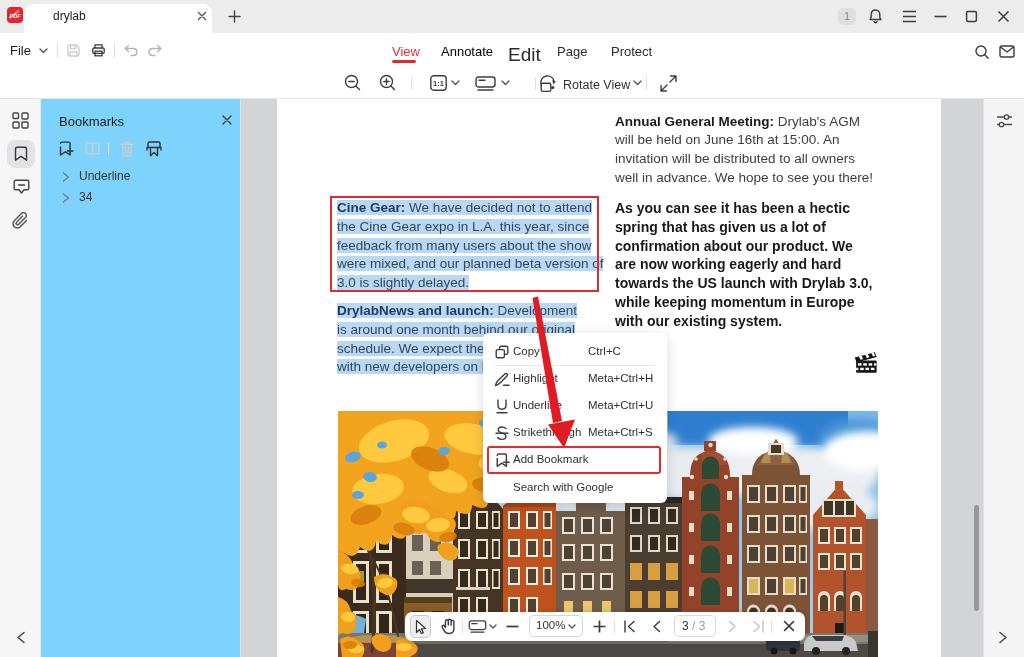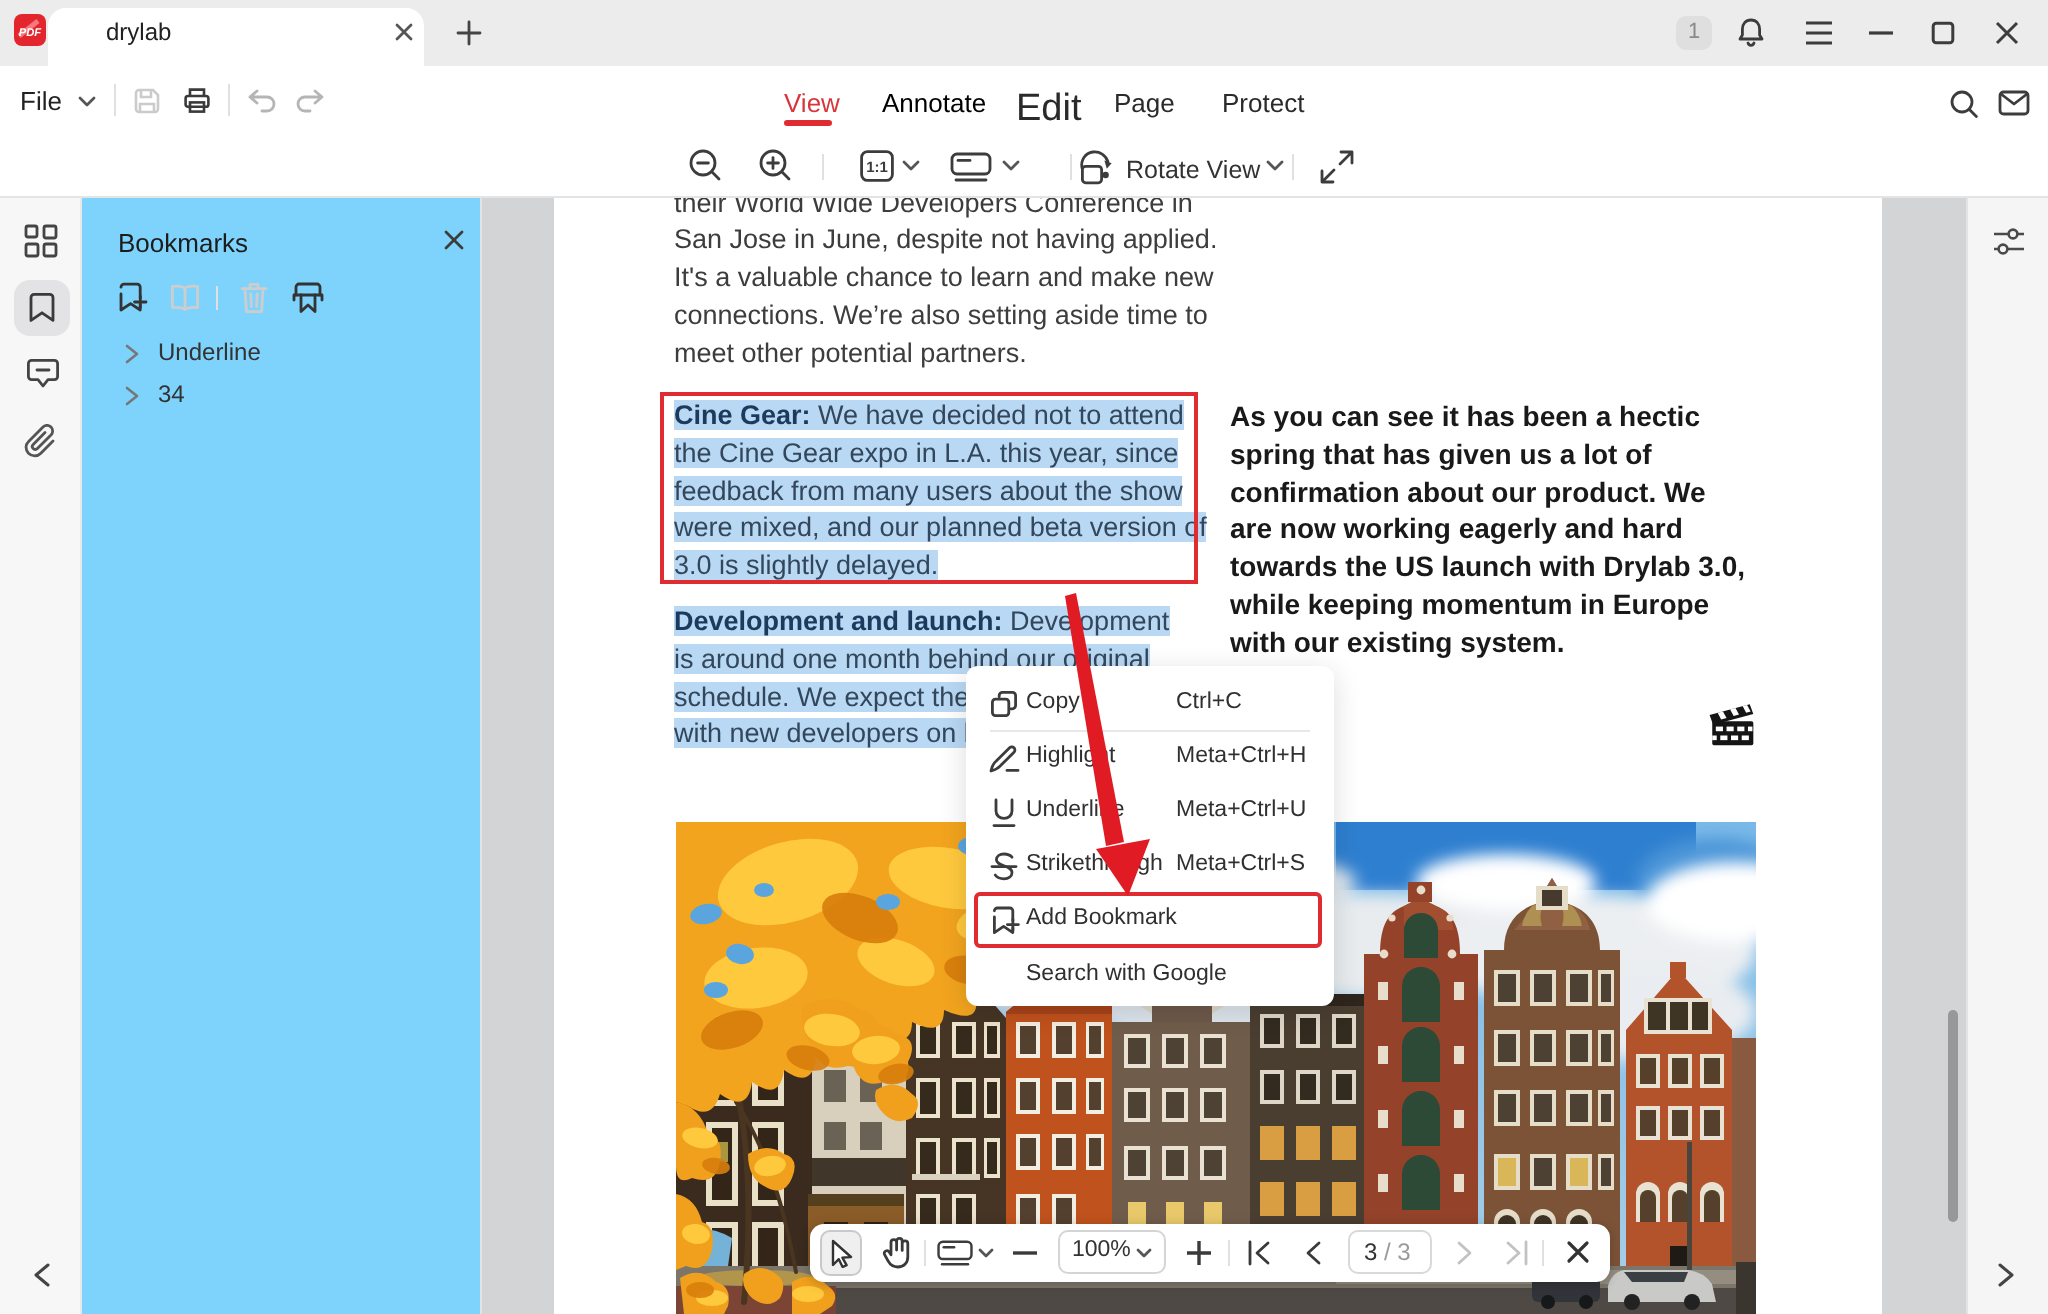--- a/index.html
+++ b/index.html
@@ -13,23 +13,23 @@
   .sep { position:absolute; width:1px; background:#e0e0e0; }
 </style>
 </head>
 <body>
 
 <div class="abs" id="viewport" style="left:241px; top:99px; width:742px; height:558px; background:#d3d4d6;"></div>
 
 <div class="abs" id="page" style="left:277px; top:99px; width:664px; height:558px; background:#ffffff;"></div>
 
 <div class="abs" id="doc" style="left:0; top:0; width:1024px; height:657px; font-size:13.5px; line-height:18.8px; color:#3d3d3d; white-space:nowrap;">
-  <div class="abs" style="left:337px; top:92.5px;">their World Wide Developers Conference in<br>San Jose in June, despite not having applied.<br>It's a valuable chance to learn and make new<br>connections. We’re also setting aside time to<br>meet other potential partners.</div>
   <div class="abs" style="left:337px; top:199px; color:#33475c;"><span class="hl"><b style="color:#1c3a5e;">Cine Gear:</b> We have decided not to attend</span><br><span class="hl">the Cine Gear expo in L.A. this year, since</span><br><span class="hl">feedback from many users about the show</span><br><span class="hl">were mixed, and our planned beta version of</span><br><span class="hl">3.0 is slightly delayed.</span></div>
-  <div class="abs" style="left:337px; top:302px; color:#33475c;"><span class="hl"><b style="color:#1c3a5e;">Development and launch:</b> Development</span><br><span class="hl">is around one month behind our original</span><br><span class="hl">schedule. We expect the first version to be</span><br><span class="hl">with new developers on board in May.</span></div>
+  <div class="abs" style="left:337px; top:302px; color:#33475c;"><span class="hl"><b style="color:#1c3a5e;">DrylabNews and launch:</b> Development</span><br><span class="hl">is around one month behind our original</span><br><span class="hl">schedule. We expect the first version to be</span><br><span class="hl">with new developers on board in May.</span></div>
+  <div class="abs" style="left:615px; top:112.5px;"><b style="color:#1a1a1a;">Annual General Meeting:</b> Drylab's AGM<br>will be held on June 16th at 15:00. An<br>invitation will be distributed to all owners<br>well in advance. We hope to see you there!</div>
   <div class="abs" style="left:615px; top:199px; font-weight:bold; color:#191919; font-size:14px;">As you can see it has been a hectic<br>spring that has given us a lot of<br>confirmation about our product. We<br>are now working eagerly and hard<br>towards the US launch with Drylab 3.0,<br>while keeping momentum in Europe<br>with our existing system.</div>
 </div>
 
 <svg class="abs" style="left:853px; top:349px;" width="25" height="25" viewBox="0 0 28 28">
   <polygon points="2,9.5 24.5,3.5 26.5,9.0 4,15" fill="#151515"></polygon>
   <g fill="#fff">
     <polygon points="6.5,8.3 9.5,7.5 11.5,11.2 8.5,12"></polygon>
     <polygon points="13.5,6.4 16.5,5.6 18.5,9.3 15.5,10.1"></polygon>
     <polygon points="20.5,4.5 23,3.9 25,7.5 22.5,8.3"></polygon>
   </g>

